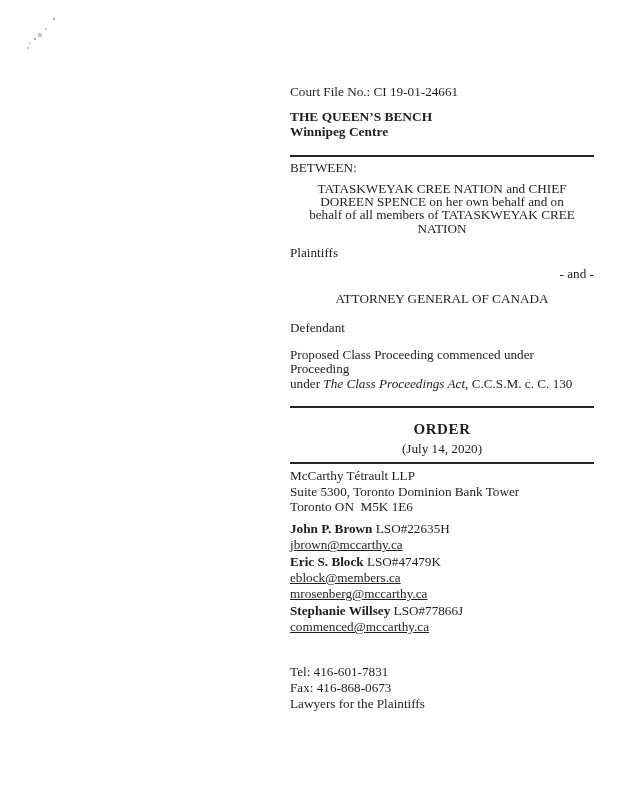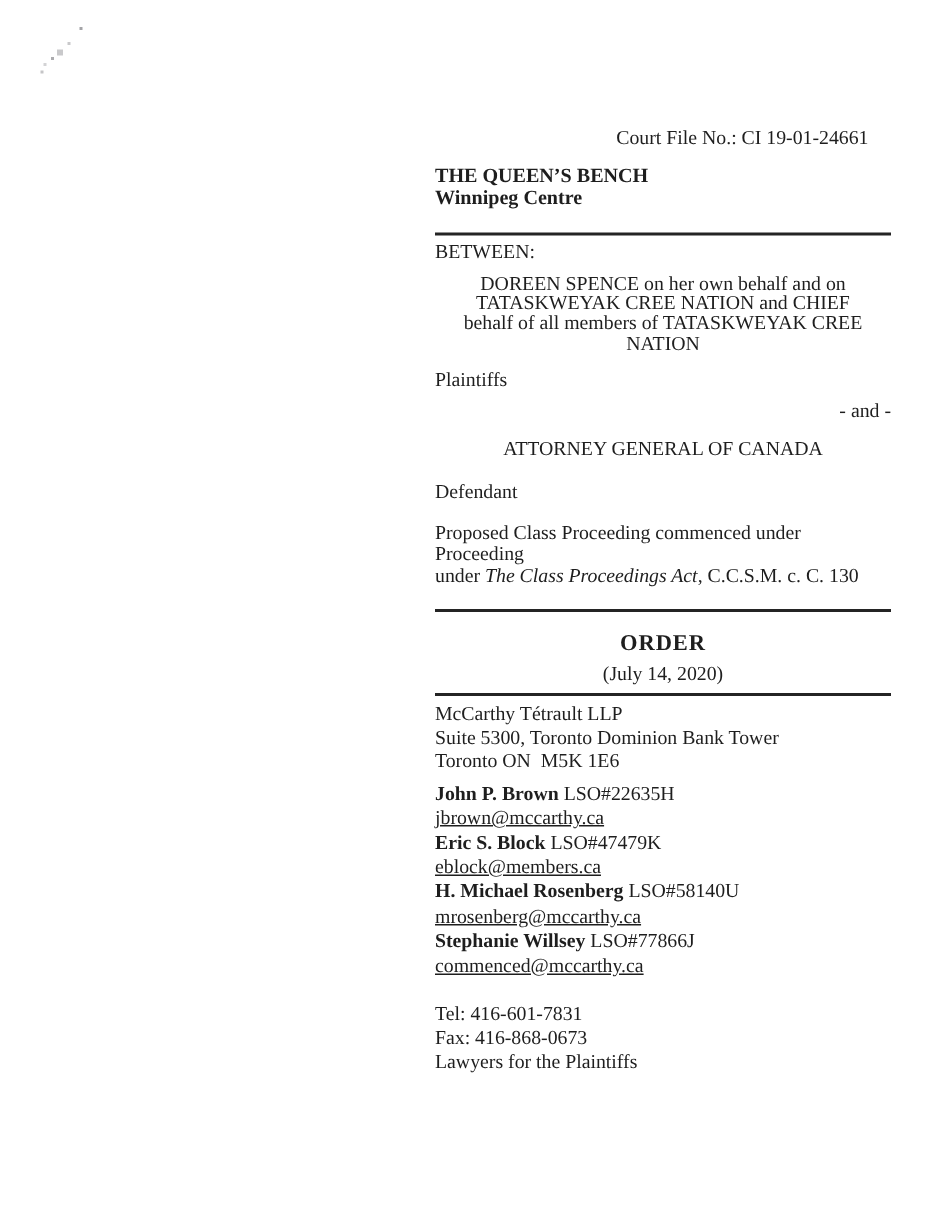--- a/index.html
+++ b/index.html
@@ -31,21 +31,20 @@
   }
   .column {
     position: absolute;
     left: 290px;
     top: 84px;
     width: 304px;
     font-size: 13.2px;
     line-height: 15.5px;
   }
   .court-file {
-    text-align: right;
     padding-right: 15px;
   }
   .court-header {
     margin-top: 9px;
     text-align: left;
     font-weight: bold;
     font-size: 13.4px;
   }
   .rule {
     margin-top: 15px;
@@ -81,21 +80,21 @@
     font-size: 15px;
     letter-spacing: 0.6px;
   }
   .order-date { margin-top: 3px; text-align: center; }
   .rule-firm { margin-top: 6px; }
   .firm { margin-top: 4px; line-height: 15.5px; }
   .lawyers { margin-top: 6px; }
   .lawyer-name { line-height: 16.4px; }
   .lawyer-name .b { font-weight: bold; }
   .lawyer-email { line-height: 16.4px; text-decoration: underline; }
-  .contact { margin-top: 16px; line-height: 16.2px; }
+  .contact { margin-top: 28px; line-height: 16.2px; }
 </style>
 </head>
 <body>
 
 <div class="page">
 
   <div class="scan-marks"></div>
 
   <div class="column">
 
@@ -104,22 +103,22 @@
     <div class="court-header">
       <div>THE QUEEN’S BENCH</div>
       <div>Winnipeg Centre</div>
     </div>
 
     <div class="rule"></div>
 
     <div class="between">BETWEEN:</div>
 
     <div class="party-block">
+      <div>TATASKWEYAK CREE NATION and CHIEF</div>
       <div>DOREEN SPENCE on her own behalf and on</div>
-      <div>TATASKWEYAK CREE NATION and CHIEF</div>
       <div>behalf of all members of TATASKWEYAK CREE NATION</div>
     </div>
 
     <div class="role-right role-plaintiffs">Plaintiffs</div>
 
     <div class="and-sep">- and -</div>
 
     <div class="defendant-name">ATTORNEY GENERAL OF CANADA</div>
 
     <div class="role-right role-defendant">Defendant</div>
@@ -140,21 +139,20 @@
       <div>McCarthy Tétrault LLP</div>
       <div>Suite 5300, Toronto Dominion Bank Tower</div>
       <div>Toronto ON &nbsp;M5K 1E6</div>
     </div>
 
     <div class="lawyers">
       <div class="lawyer-name"><span class="b">John P. Brown</span><span> LSO#22635H</span></div>
       <div class="lawyer-email">jbrown@mccarthy.ca</div>
       <div class="lawyer-name"><span class="b">Eric S. Block</span><span> LSO#47479K</span></div>
       <div class="lawyer-email">eblock@members.ca</div>
-      <div class="lawyer-name"><span class="b">H. Michael Rosenberg</span><span> LSO#58140U</span></div>
       <div class="lawyer-email">mrosenberg@mccarthy.ca</div>
       <div class="lawyer-name"><span class="b">Stephanie Willsey</span><span> LSO#77866J</span></div>
       <div class="lawyer-email">commenced@mccarthy.ca</div>
     </div>
 
     <div class="contact">
       <div>Tel: 416-601-7831</div>
       <div>Fax: 416-868-0673</div>
       <div>Lawyers for the Plaintiffs</div>
     </div>

